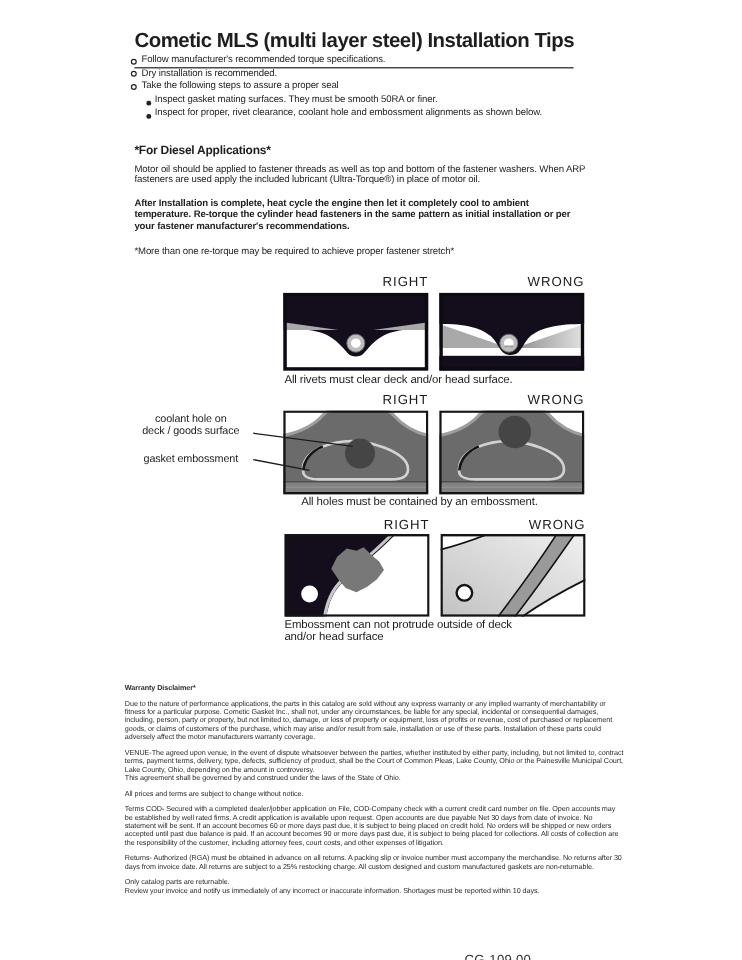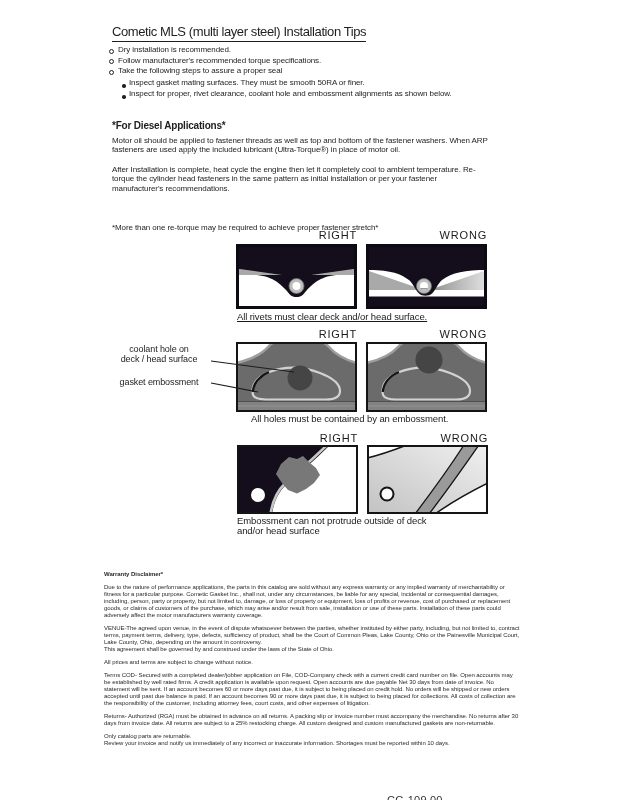--- a/index.html
+++ b/index.html
@@ -3,35 +3,35 @@
 <meta charset="utf-8">
 <style>
   html,body{margin:0;padding:0;background:#ffffff;}
   .page{
     position:relative;width:618px;height:800px;background:#ffffff;overflow:hidden;
     font-family:"Liberation Sans", sans-serif;color:#1e1e1e;
   }
   .abs{position:absolute;}
   
   .title{
-    left:112px;top:24px;font-size:13px;font-weight:normal;letter-spacing:-0.4px;
-    border-bottom:1.5px solid #1e1e1e;padding-bottom:2px;white-space:nowrap;
+    left:112px;top:24px;font-size:17px;font-weight:bold;letter-spacing:-0.4px;
+    border-bottom:1.5px solid #1e1e1e;padding-bottom:12px;white-space:nowrap;
   }
   
   .bullets{left:109px;top:45px;width:420px;font-size:8px;letter-spacing:-0.1px;}
   .b-row{display:flex;align-items:flex-start;line-height:10.5px;}
   .b-icon{width:3px;height:3px;border:1px solid #222;border-radius:50%;margin:3.5px 4px 0 0;flex:none;}
   .sb-row{display:flex;align-items:flex-end;line-height:11px;margin-left:13px;}
   .sb-icon{width:3.5px;height:3.5px;background:#222;border-radius:50%;margin:3.5px 3.5px 0 0;flex:none;}
   
   .diesel-h{left:112px;top:120px;font-size:10px;font-weight:bold;letter-spacing:-0.2px;text-align:center;}
   .para{left:112px;width:378px;font-size:8px;line-height:9.4px;letter-spacing:-0.1px;}
   .p1{top:136px;}
-  .p2{top:165px;}
-  .note{top:205px;margin-top:18px;}
+  .p2{top:165px;font-weight:bold;}
+  .note{top:205px;}
   
   .dlabel{width:121px;text-align:right;font-size:11px;letter-spacing:0.8px;color:#1b1b1b;}
   .caption{font-size:9.5px;letter-spacing:-0.1px;line-height:10px;color:#1b1b1b;}
   .dbox{width:121px;}
   .dbox svg{display:block;}
   
   .ann{width:100px;text-align:center;font-size:9px;line-height:9.5px;letter-spacing:-0.1px;}
   
   .disc{left:104px;top:571px;width:416px;font-size:6px;line-height:7px;letter-spacing:-0.05px;color:#2a2a2a;}
   .disc .dh{font-weight:bold;margin:0;}
@@ -43,25 +43,25 @@
 </head>
 <body>
 
 <div class="page">
 
   <div class="abs title">Cometic MLS (multi layer steel) Installation Tips</div>
 
   <div class="abs bullets">
     <div class="b-row">
       <span class="b-icon"></span>
-      <span>Dry installation is recommended.</span>
+      <span>Follow manufacturer's recommended torque specifications.</span>
     </div>
     <div class="b-row">
       <span class="b-icon"></span>
-      <span>Follow manufacturer's recommended torque specifications.</span>
+      <span>Dry installation is recommended.</span>
     </div>
     <div class="b-row">
       <span class="b-icon"></span>
       <span>Take the following steps to assure a proper seal</span>
     </div>
     <div class="sb-row">
       <span class="sb-icon"></span>
       <span>Inspect gasket mating surfaces.  They must be smooth 50RA or finer.</span>
     </div>
     <div class="sb-row">
@@ -105,21 +105,21 @@
       <rect x="0" y="46" width="121" height="6.5" fill="#ffffff"></rect>
       <rect x="0" y="52.5" width="121" height="12.5" fill="#140e1c"></rect>
       <path d="M0,0 H121 V26 C99,26 86,28.5 76,36 C71.5,40 70,45.5 66,49.5 C63,52.5 56,52.5 53,49.5 C49,45.5 47.5,40 43,36 C33,28.5 22,26 0,26 Z" fill="#140e1c"></path>
       <circle cx="58" cy="42" r="7.5" fill="#bdbdbd" stroke="#6e6e6e" stroke-width="0.8"></circle>
       <circle cx="58" cy="42" r="4" fill="#ffffff"></circle>
       <line x1="54.5" y1="44.8" x2="61.5" y2="44.8" stroke="#9a9a9a" stroke-width="1.6"></line>
       <rect x="1.5" y="1.5" width="118" height="62" fill="none" stroke="#0e0a13" stroke-width="3"></rect>
     </svg>
   </div>
 
-  <div class="abs caption" style="left:237px;top:312px;text-decoration:underline;">All rivets must clear deck and/or head surface.</div>
+  <div class="abs caption" style="left:237px;top:312px;">All rivets must clear deck and/or head surface.</div>
 
   <div class="abs dlabel" style="left:236px;top:328px;">RIGHT</div>
   <div class="abs dlabel" style="left:366px;top:328px;">WRONG</div>
 
   <div class="abs dbox" style="left:236px;top:342px;">
     <svg width="121" height="70" viewBox="0 0 121 70" xmlns="http://www.w3.org/2000/svg">
       <rect x="0" y="0" width="121" height="70" fill="#ffffff"></rect>
       <path d="M0,21 C14,18 26,12 33,4 C35.5,1 38,0 41,0 L84,0 C87,0 89.5,1 92,4 C99,12 109,18 121,21 L121,70 L0,70 Z" fill="#6b6b6b"></path>
       <path d="M0,21 C14,18 26,12 33,4 C35.5,1 38,0 41,0 L84,0 C87,0 89.5,1 92,4 C99,12 109,18 121,21" fill="none" stroke="#9e9e9e" stroke-width="2.6"></path>
       <path d="M17,53 C15,44 20,36 32,30.5 C48,24 66,24 84,31 C97,36 104,42 104,49 C104,55 99,57.5 90,57.5 L30,57.5 C22,57.5 18.5,56 17,53 Z" fill="none" stroke="#d2d2d2" stroke-width="2.2"></path>
@@ -142,21 +142,21 @@
       <circle cx="63" cy="18" r="13.5" fill="#454545"></circle>
       <rect x="0" y="59.5" width="121" height="10.5" fill="#828282"></rect>
       <line x1="0" y1="59.5" x2="121" y2="59.5" stroke="#4f4f4f" stroke-width="1.2"></line>
       <line x1="0" y1="64" x2="121" y2="64" stroke="#9a9a9a" stroke-width="0.8"></line>
       <rect x="1" y="1" width="119" height="68" fill="none" stroke="#141414" stroke-width="2"></rect>
     </svg>
   </div>
 
   <div class="abs ann" style="left:109px;top:345px;">
     <div>coolant hole on</div>
-    <div>deck / head surface</div>
+    <div>deck / goods surface</div>
   </div>
   <div class="abs ann" style="left:109px;top:378px;">gasket embossment</div>
   <svg class="abs" style="left:110px;top:330px;" width="260" height="85" viewBox="0 0 260 85" xmlns="http://www.w3.org/2000/svg">
     <line x1="101" y1="31" x2="184" y2="42" stroke="#1c1c1c" stroke-width="1.1"></line>
     <line x1="101" y1="53" x2="148" y2="62" stroke="#1c1c1c" stroke-width="1.1"></line>
   </svg>
 
   <div class="abs caption" style="left:251px;top:414px;">All holes must be contained by an embossment.</div>
 
   <div class="abs dlabel" style="left:237px;top:432px;">RIGHT</div>

